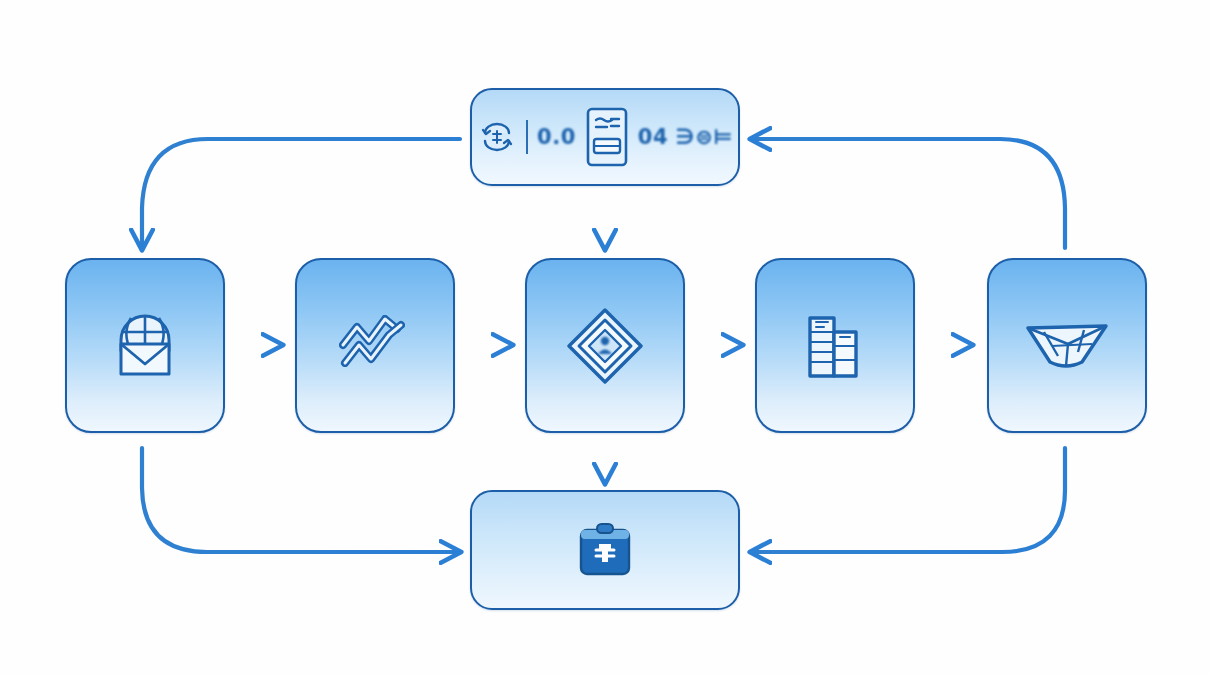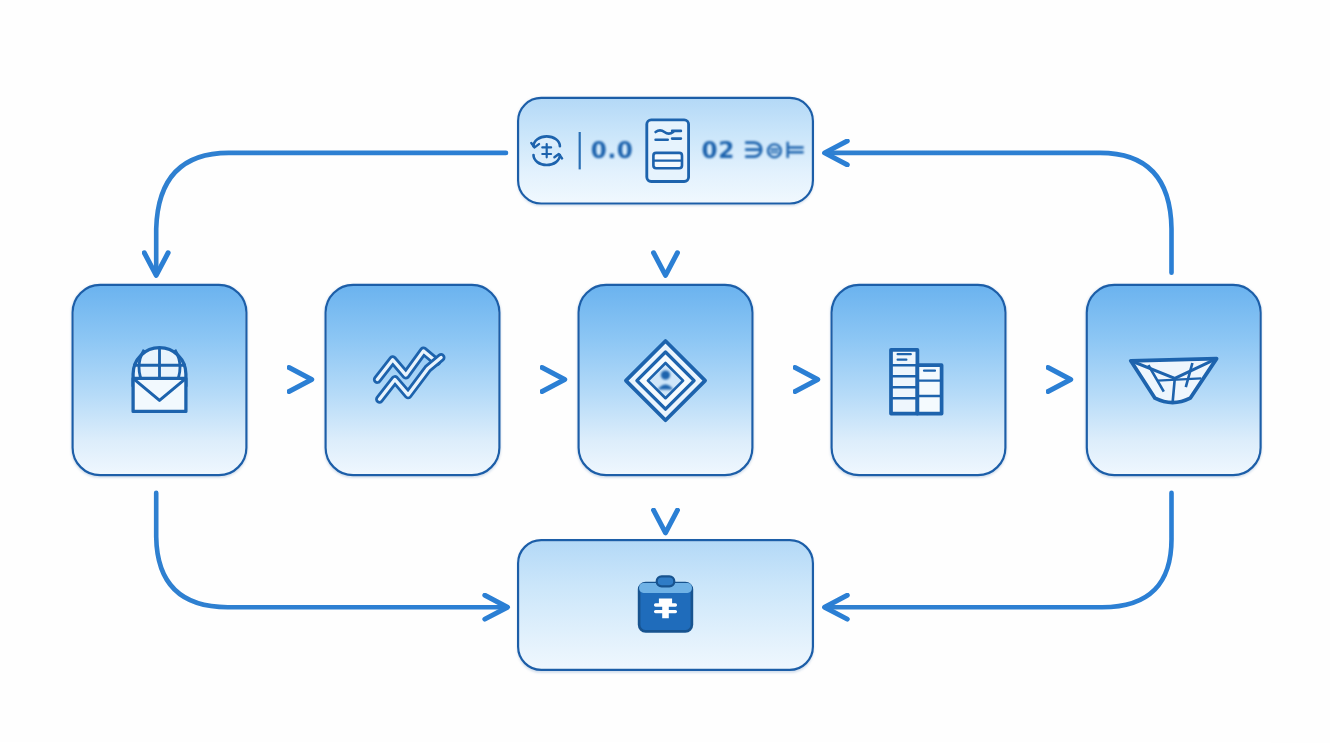--- a/index.html
+++ b/index.html
@@ -132,21 +132,21 @@
       <span class="garble">0.0</span>
 
       <svg width="44" height="62" viewBox="0 0 44 62" class="blur-soft">
         <rect x="3" y="3" width="38" height="56" rx="4" fill="#e6f3fd" stroke="#1d63ad" stroke-width="2.6"></rect>
         <path d="M11 14 q4 -3 8 0 q4 3 8 0" fill="none" stroke="#1d63ad" stroke-width="2.4" stroke-linecap="round"></path>
         <path d="M11 21 L22 21 M26 13 L34 13 M26 20 L34 20" stroke="#1d63ad" stroke-width="2.4" stroke-linecap="round"></path>
         <rect x="9" y="33" width="26" height="14" rx="2.5" fill="#f4fafe" stroke="#1d63ad" stroke-width="2.4"></rect>
         <path d="M9 40 L35 40" stroke="#1d63ad" stroke-width="2"></path>
       </svg>
 
-      <span class="garble">02 ∋⊜⊨</span>
+      <span class="garble">04 ∋⊜⊨</span>
     </div>
   </div>
 
   <div class="node stage" id="node-ingest">
     <svg width="76" height="72" viewBox="0 0 76 72" class="blur-soft">
       <path d="M38 6 a24 24 0 0 1 24 24 L62 40 L14 40 L14 30 A24 24 0 0 1 38 6 Z" fill="#e9f4fd" stroke="#1d63ad" stroke-width="3"></path>
       <path d="M38 6 L38 40 M14 22 L62 22 M24 8 a30 30 0 0 0 0 32 M52 8 a30 30 0 0 1 0 32" fill="none" stroke="#1d63ad" stroke-width="2.6"></path>
       <path d="M14 34 L62 34 L62 64 L14 64 Z" fill="#f2f9fe" stroke="#1d63ad" stroke-width="3" stroke-linejoin="round"></path>
       <path d="M14 34 L38 54 L62 34" fill="none" stroke="#1d63ad" stroke-width="2.8" stroke-linejoin="round"></path>
     </svg>

